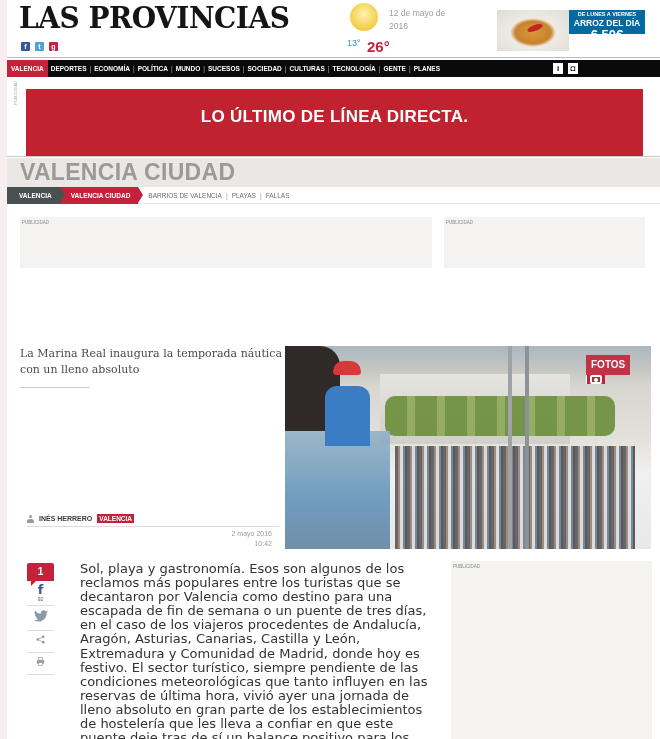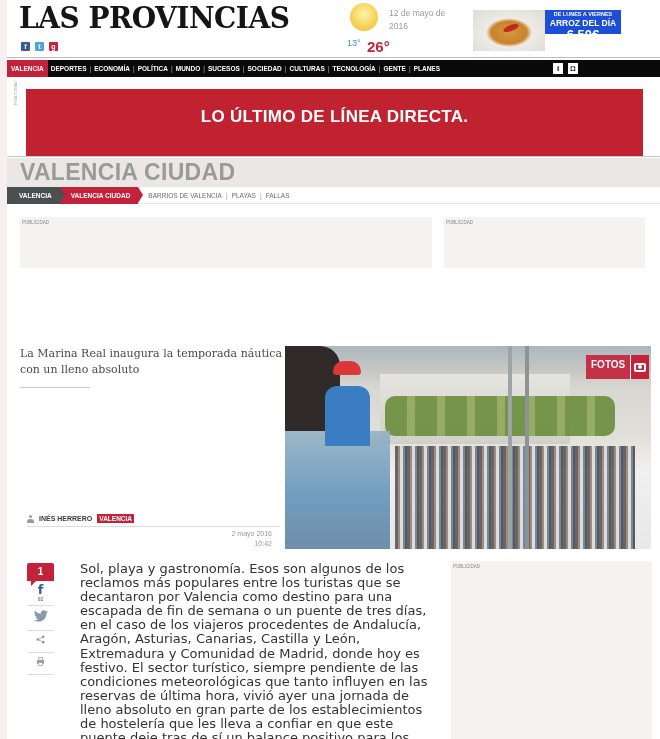--- a/index.html
+++ b/index.html
@@ -8,21 +8,21 @@
   .page { position: absolute; left: 7px; top: 0; width: 653px; height: 739px; background: #fff; }
 
   
   .masthead { position: absolute; left: 12px; top: 2px; font-family: "DejaVu Serif", serif; font-weight: bold; font-size: 28px; letter-spacing: -0.5px; color: #151515; transform: scaleY(1.05); }
   .social { position: absolute; left: 14px; top: 42px; display: flex; gap: 5px; }
   .social span { width: 9px; height: 9px; display: inline-block; border-radius: 1px; color: #fff; font-size: 7px; line-height: 9px; text-align: center; font-weight: bold; }
   .weather-sun { position: absolute; left: 343px; top: 3px; width: 28px; height: 28px; border-radius: 50%; background: radial-gradient(circle at 50% 40%, #fff3b0 0%, #f6d35a 55%, #eeb82b 100%); }
   .weather-date { position: absolute; left: 382px; top: 7px; font-size: 8.5px; color: #9b9b9b; line-height: 13px; width: 70px; }
   .temp-min { position: absolute; left: 340px; top: 38px; font-size: 9px; color: #3a90c5; }
   .temp-max { position: absolute; left: 360px; top: 38px; font-size: 15px; color: #c4223a; font-weight: bold; }
-  .promo { position: absolute; left: 466px; top: 10px; width: 148px; height: 24px; background: #1d4ed8; display: flex; }
+  .promo { position: absolute; left: 490px; top: 10px; width: 148px; height: 24px; background: #0369a1; display: flex; }
   .promo-img { width: 72px; height: 41px; background: radial-gradient(ellipse at 50% 55%, #d7983c 0%, #c8832d 35%, #eeeae4 45%, #dfdcd6 100%); position: relative; }
   .promo-img::after { content: ""; position: absolute; left: 30px; top: 15px; width: 16px; height: 6px; background: #c0271f; border-radius: 50%; transform: rotate(-20deg); }
   .promo-text { flex: 1; color: #fff; text-align: center; font-weight: bold; line-height: 1; padding-top: 2px; }
   .promo-text .l1 { font-size: 5.5px; }
   .promo-text .l2 { font-size: 8.5px; margin-top: 1px; }
   .promo-text .l3 { font-size: 13px; margin-top: 1px; }
   .promo-text .l4 { font-size: 5.5px; margin-top: 1px; }
   .hdr-line { position: absolute; left: 0; top: 57px; width: 653px; height: 1px; background: #bcbcbc; }
 
   
@@ -69,21 +69,21 @@
   .photo .wall { position: absolute; left: 95px; top: 28px; width: 190px; height: 70px; background: linear-gradient(180deg, #e6e4df, #d1cfc9); }
   .photo .plants { position: absolute; left: 100px; top: 50px; width: 230px; height: 40px; background: repeating-linear-gradient(90deg, #6a8d3a 0 22px, #8fa858 22px 30px); border-radius: 10px; opacity: 0.9; }
   .photo .crowd { position: absolute; left: 110px; top: 100px; width: 240px; height: 103px;
     background: repeating-linear-gradient(90deg, #3b3a3c 0 3px, #8a6b5a 3px 5px, #d8d8d8 5px 8px, #4d6988 8px 10px, #2a2a2a 10px 12px); opacity: 0.75; }
   .photo .glass { position: absolute; left: 0; top: 85px; width: 105px; height: 118px; background: linear-gradient(180deg, #8fb0c4, #5b8fb7 55%, #5a7f9e); opacity: 0.85; }
   .photo .person-dark { position: absolute; left: 0; top: 0; width: 55px; height: 85px; background: #2f2a27; border-radius: 0 20px 0 0; }
   .photo .person-blue { position: absolute; left: 40px; top: 40px; width: 45px; height: 60px; background: #3b7dc3; border-radius: 12px 12px 0 0; }
   .photo .cap { position: absolute; left: 48px; top: 15px; width: 28px; height: 14px; background: #d9373a; border-radius: 12px 12px 4px 4px; }
   .photo .pole1 { position: absolute; left: 223px; top: 0; width: 4px; height: 203px; background: #9ea3a6; }
   .photo .pole2 { position: absolute; left: 240px; top: 0; width: 4px; height: 203px; background: #8d9295; }
-  .fotos-btn { position: absolute; left: 579px; top: 355px; height: 24px; display: flex; }
+  .fotos-btn { position: absolute; left: 579px; top: 355px; height: 30px; display: flex; flex-direction: column; }
   .fotos-btn .txt { background: #c4223a; color: #fff; font-weight: bold; font-size: 10px; line-height: 20px; padding: 0 5px; opacity: 0.9; }
   .fotos-btn .cam { width: 19px; background: #c4223a; border-left: 1px solid #fff; display: flex; align-items: center; justify-content: center; }
   .fotos-btn .cam span { width: 12px; height: 9px; border: 2px solid #fff; border-radius: 2px; position: relative; }
   .fotos-btn .cam span::after { content: ""; position: absolute; left: 2px; top: 0.5px; width: 4px; height: 4px; border-radius: 50%; background: #fff; }
 
   .byline { position: absolute; left: 20px; top: 514px; display: flex; align-items: center; gap: 5px; }
   .byline .user-icon { width: 7px; height: 8px; position: relative; }
   .byline .user-icon::before { content: ""; position: absolute; left: 2px; top: 0; width: 3px; height: 3px; border-radius: 50%; background: #9a9a9a; }
   .byline .user-icon::after { content: ""; position: absolute; left: 0; top: 4px; width: 7px; height: 4px; border-radius: 3px 3px 0 0; background: #9a9a9a; }
   .byline .author { font-size: 7px; font-weight: bold; color: #3c3c3c; }

